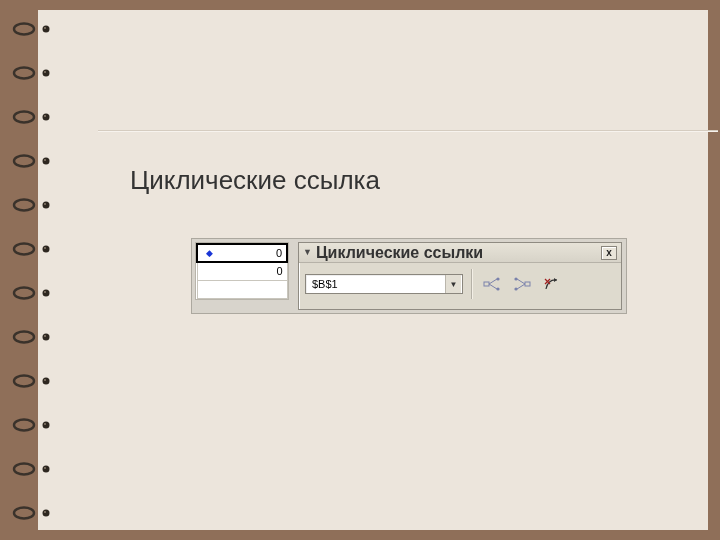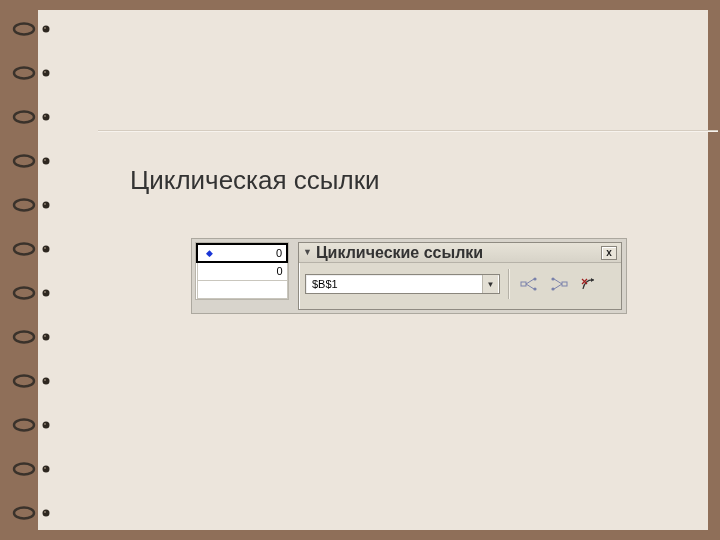--- a/index.html
+++ b/index.html
@@ -153,21 +153,21 @@
     cursor: pointer;
   }
   .tb-row {
     height: 42px;
     display: flex;
     align-items: center;
     padding: 0 6px;
     gap: 8px;
   }
   .combo {
-    width: 195px;
+    width: 158px;
     height: 20px;
     background: #fff;
     border: 1px solid #8a867d;
     box-shadow: inset 1px 1px 0 #eee;
     display: flex;
     align-items: center;
     font-family: Tahoma, Arial, sans-serif;
     font-size: 11px;
     color: #000;
     position: relative;
@@ -207,21 +207,21 @@
     opacity: 0.55;
     cursor: default;
   }
   .icon-btn svg { display:block; }
 </style>
 </head>
 <body>
 
 <div class="paper">
   <div class="divider"></div>
-  <div class="slide-title">Циклическая ссылки</div>
+  <div class="slide-title">Циклические ссылка</div>
 
   <div class="shot">
 
     <div class="cells">
       <table>
         <tbody>
             <tr>
               <td class="sel">
           <span class="marker">◆</span>
           <span>0</span>

